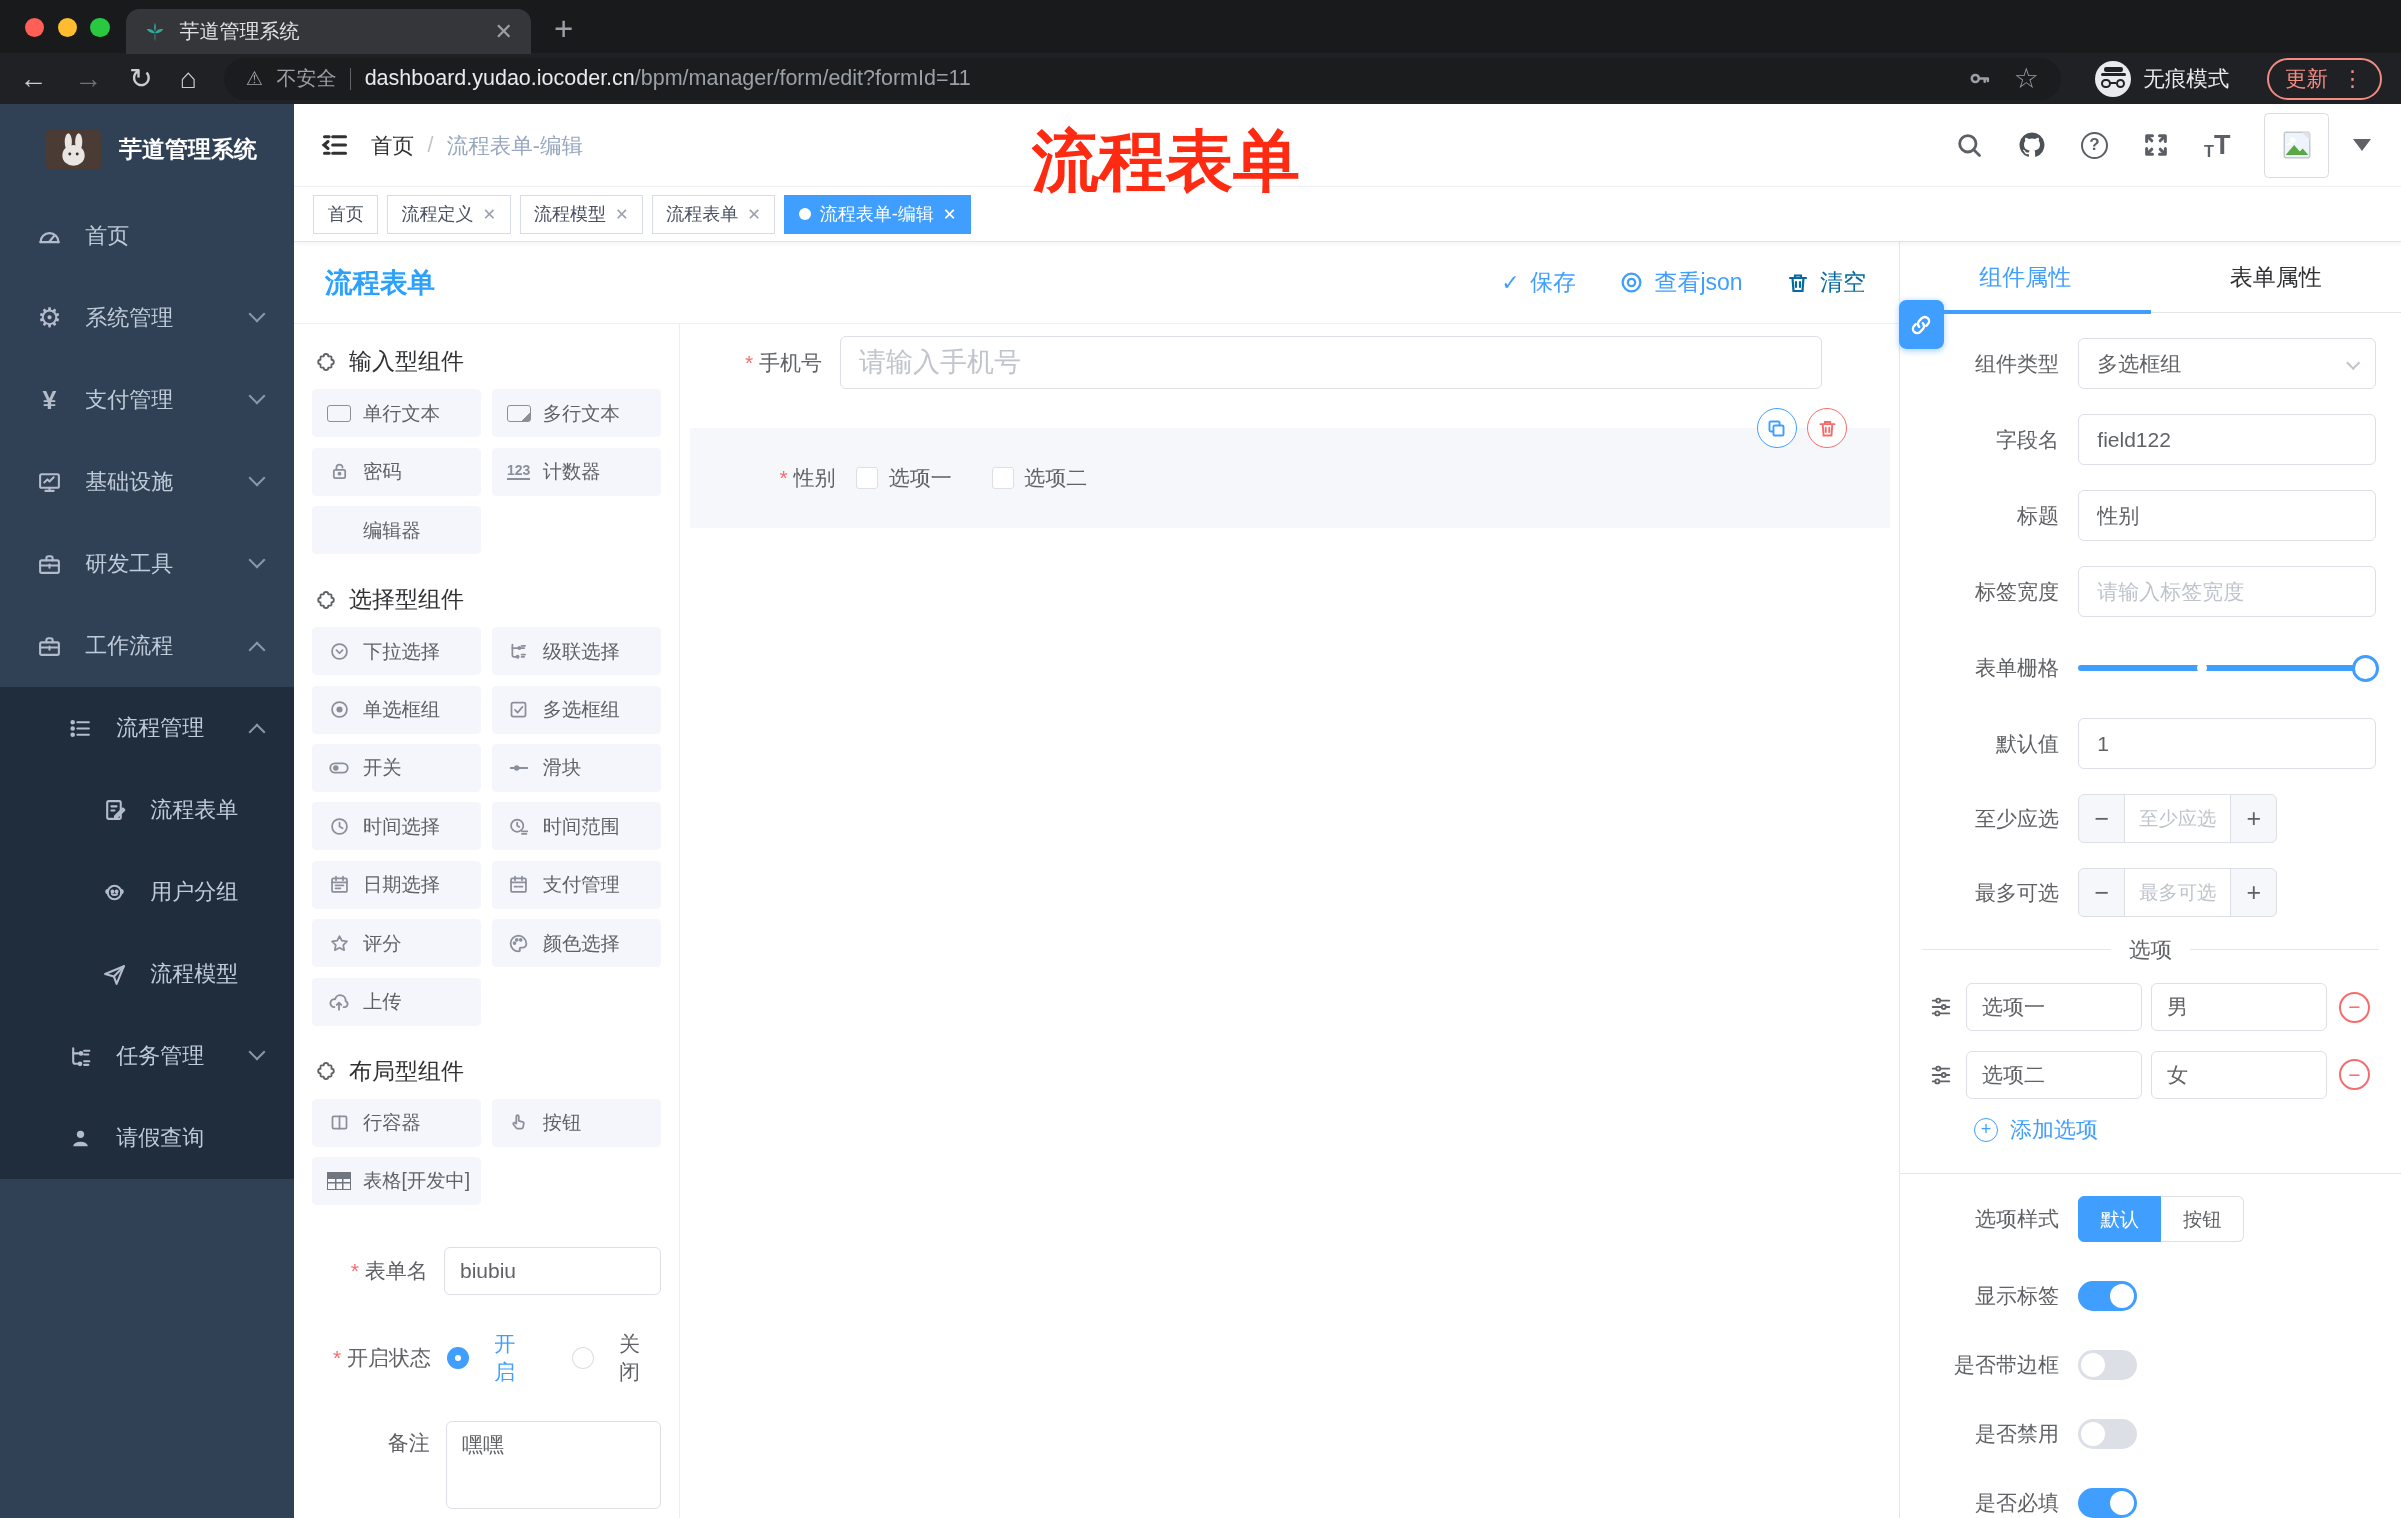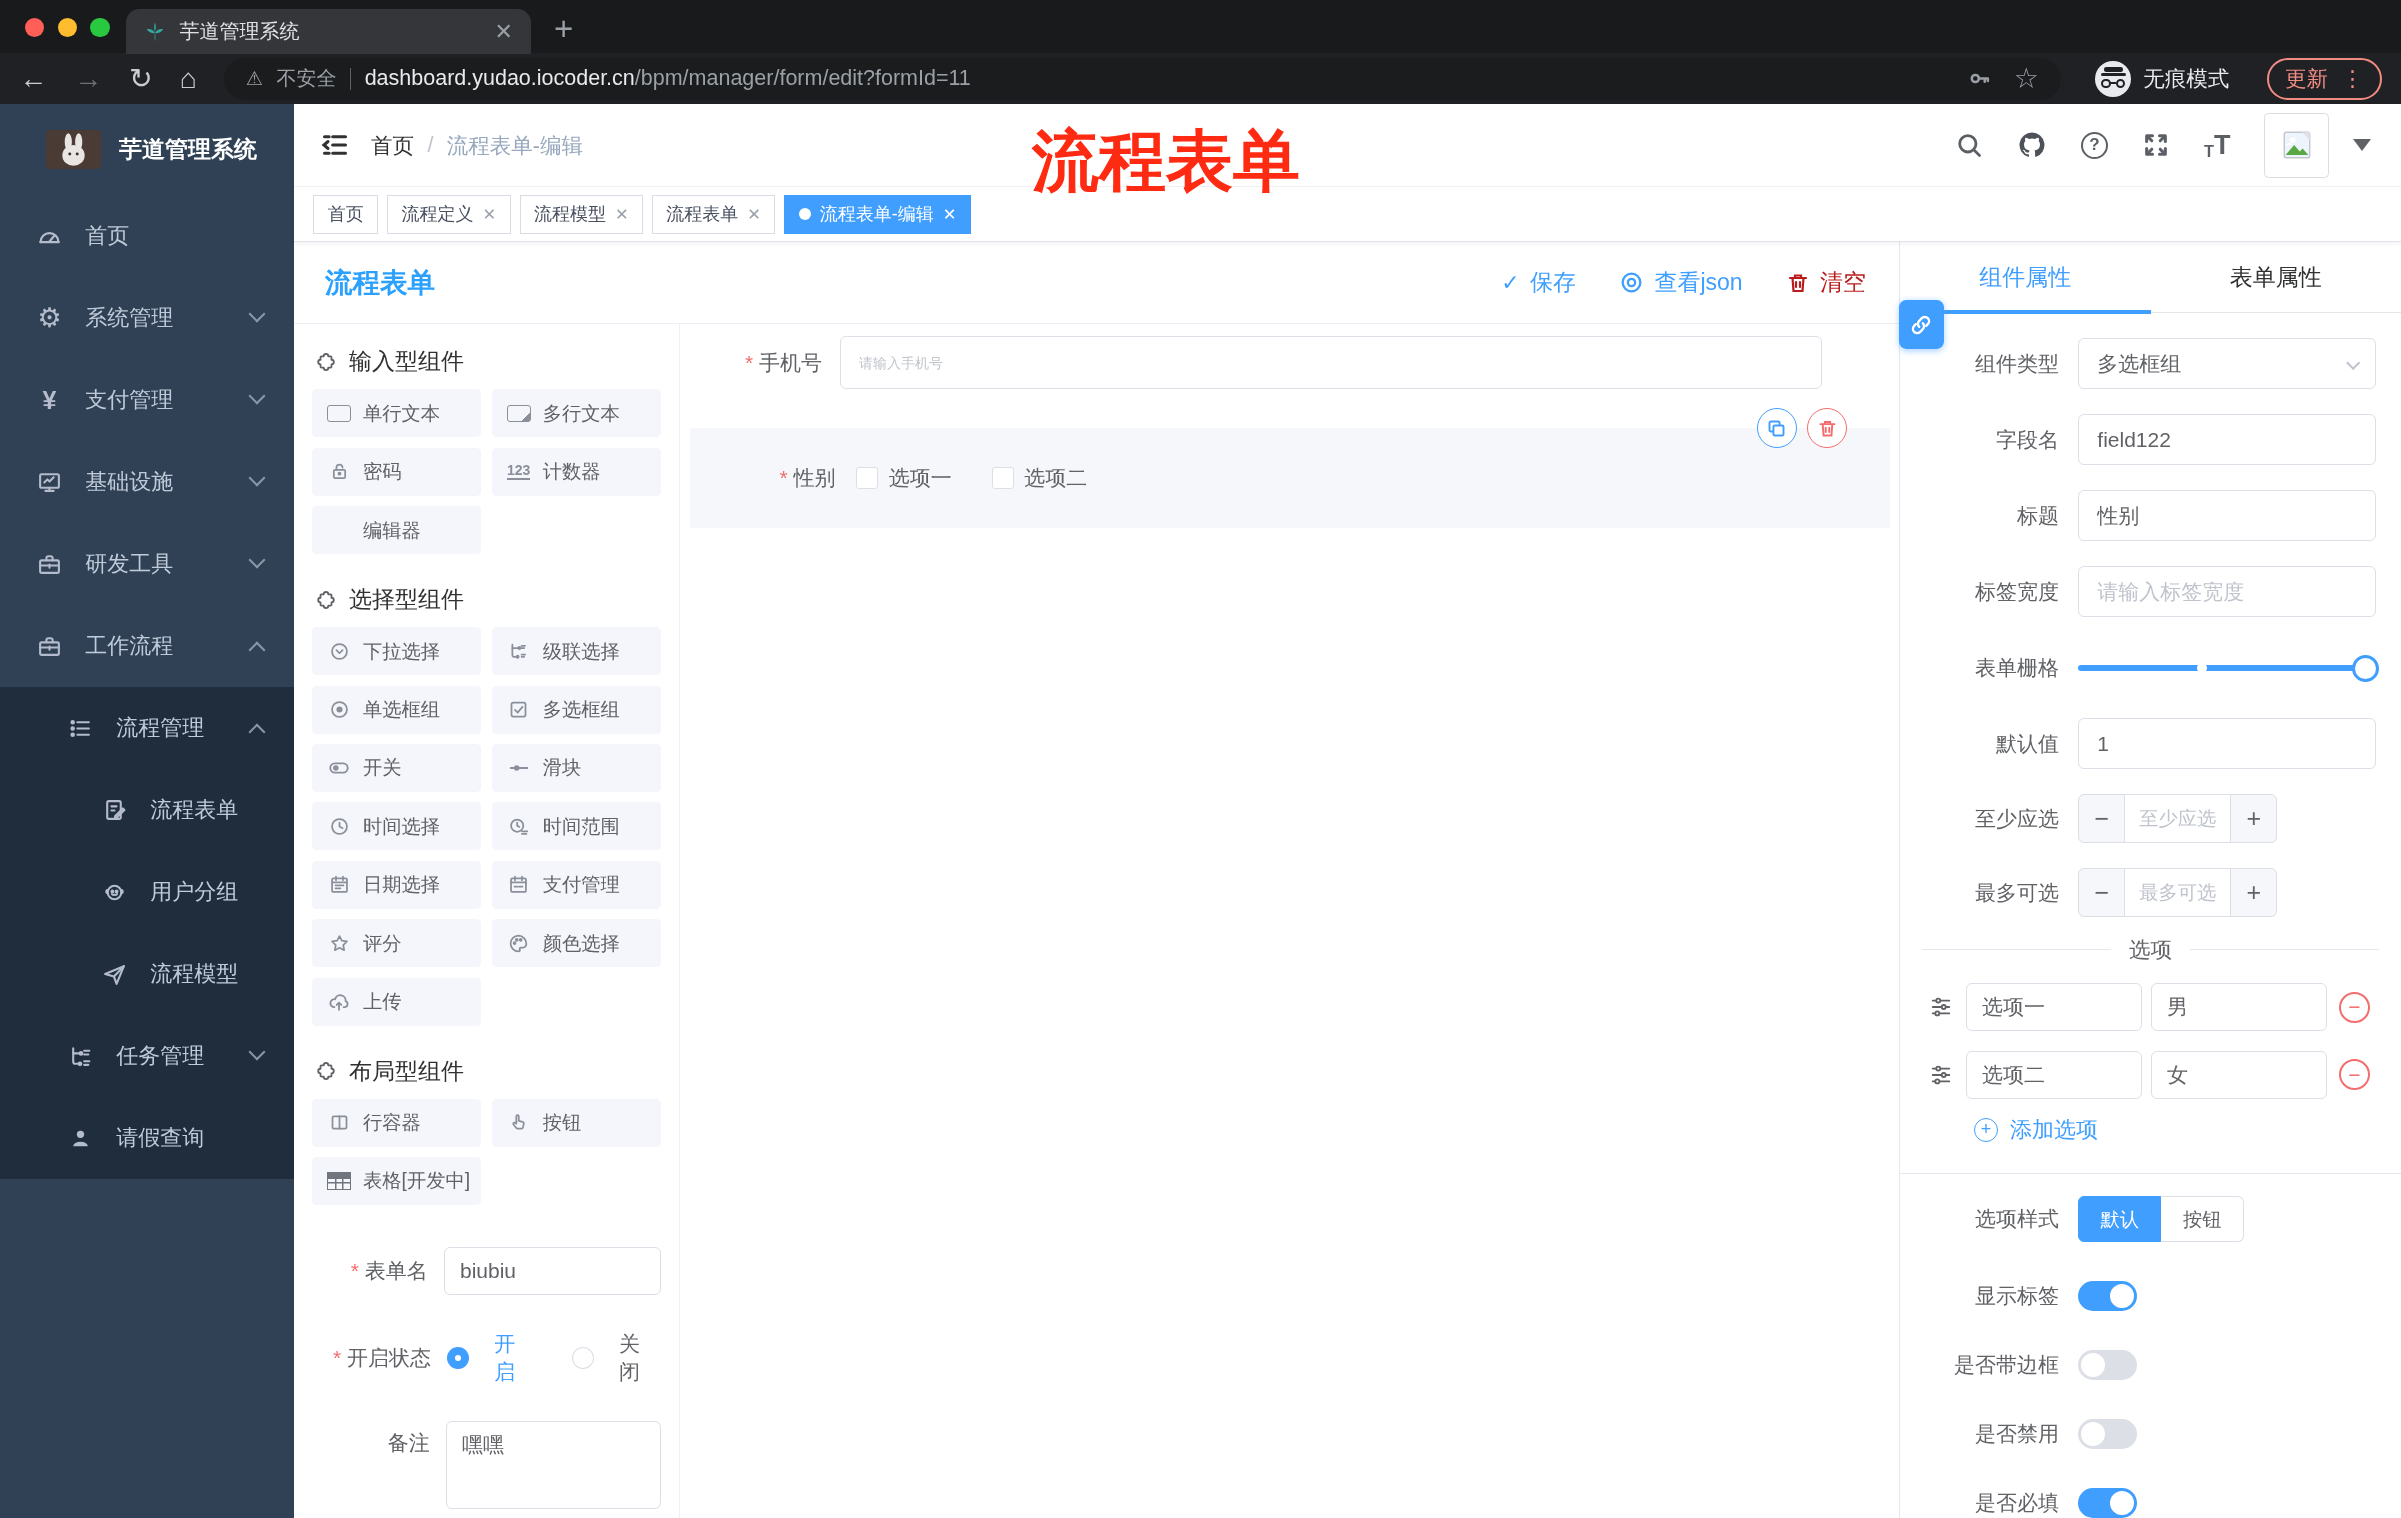--- a/index.html
+++ b/index.html
@@ -75,21 +75,21 @@
   .tag.active .tag-x { color:#fff; }
   .tag-dot { width:12px; height:12px; border-radius:50%; background:#fff; }
 
   
   .editor { flex:1; display:flex; min-height:0; background:#fff; }
   .editor-main { flex:1; display:flex; flex-direction:column; min-width:0; border-right:1.5px solid #e4e7ed; }
   .editor-header { height:82px; display:flex; align-items:center; padding:0 33px 0 31px; border-bottom:1.5px solid #eceff5; }
   .ed-title { font-size:27.5px; font-weight:bold; color:#2ba1fd; }
   .ed-actions { margin-left:auto; display:flex; align-items:center; gap:43px; }
   .ed-btn { display:flex; align-items:center; gap:10.4px; font-size:23px; color:#409eff; cursor:pointer; }
-  .ed-btn.danger { color:#b91c1c; }
+  .ed-btn.danger { color:#0369a1; }
   .editor-body { flex:1; display:flex; min-height:0; }
 
   .components { width:386px; flex-shrink:0; border-right:1.5px solid #eceff5; padding:15px 18px 0; overflow:hidden; }
   .sec-title { display:flex; align-items:center; gap:12px; font-size:23px; color:#303133; margin:7.4px 0 12px 3px; }
   .sec-title .icn { color:#606266; }
   .comp-grid { display:flex; flex-wrap:wrap; gap:10.4px; margin-bottom:30px; }
   .comp-item { width:calc(50% - 5.2px); height:48px; background:#f4f6fc; border-radius:4.5px; display:flex; align-items:center; padding-left:15px; gap:12px; font-size:19.3px; color:#606266; cursor:grab; }
   .comp-item .icn { width:24px; color:#8a8f99; }
 
   .meta-form { margin-top:42px; font-size:21px; color:#606266; }
@@ -101,21 +101,21 @@
   .radio-opt { display:flex; align-items:center; gap:25px; }
   .radio-dot { width:22px; height:22px; border-radius:50%; border:1.5px solid #dcdfe6; background:#fff; position:relative; }
   .radio-opt.on .radio-dot { background:#409eff; border-color:#409eff; }
   .radio-opt.on .radio-dot::after { content:""; position:absolute; left:6.7px; top:6.7px; width:6px; height:6px; border-radius:50%; background:#fff; }
   .radio-opt.on .radio-txt { color:#409eff; }
   .meta-textarea { width:217px; height:88px; border:1.5px solid #dcdfe6; border-radius:6px; padding:9px 15px; font-size:21px; color:#606266; font-family:inherit; resize:none; }
 
   .canvas { flex:1; padding-top:12px; overflow:hidden; position:relative; min-width:0; }
   .cv-row { display:flex; align-items:center; margin:0 77px 0 31px; }
   .cv-label { width:111px; text-align:right; font-size:21px; color:#606266; margin-right:18px; white-space:nowrap; }
-  .cv-input { flex:1; height:53px; border:1.5px solid #dcdfe6; border-radius:6px; padding:0 18px; font-size:14px; color:#606266; font-family:inherit; background:#fff; }
+  .cv-input { flex:1; height:53px; border:1.5px solid #dcdfe6; border-radius:6px; padding:0 18px; font-size:27px; color:#606266; font-family:inherit; background:#fff; }
   .cv-input::placeholder { color:#c0c4cc; }
   .cv-selected { margin:39px 9px 0 10.4px; height:100px; background:#f5f7fb; position:relative; display:flex; align-items:center; padding-left:89px; }
   .cv-sel-label { font-size:21px; color:#606266; margin-right:21px; }
   .cb-group { display:flex; gap:40px; }
   .cb-item { display:flex; align-items:center; gap:10.4px; font-size:21px; color:#606266; }
   .cb-box { width:22px; height:22px; border:1.5px solid #dcdfe6; border-radius:3px; background:#fff; }
   .cv-actions { position:absolute; top:-20px; right:43px; display:flex; gap:10.4px; }
   .act-circle { width:40px; height:40px; border-radius:50%; background:#fff; display:flex; align-items:center; justify-content:center; cursor:pointer; }
   .act-copy { border:1.5px solid #409eff; color:#409eff; }
   .act-del { border:1.5px solid #f56c6c; color:#f56c6c; }

